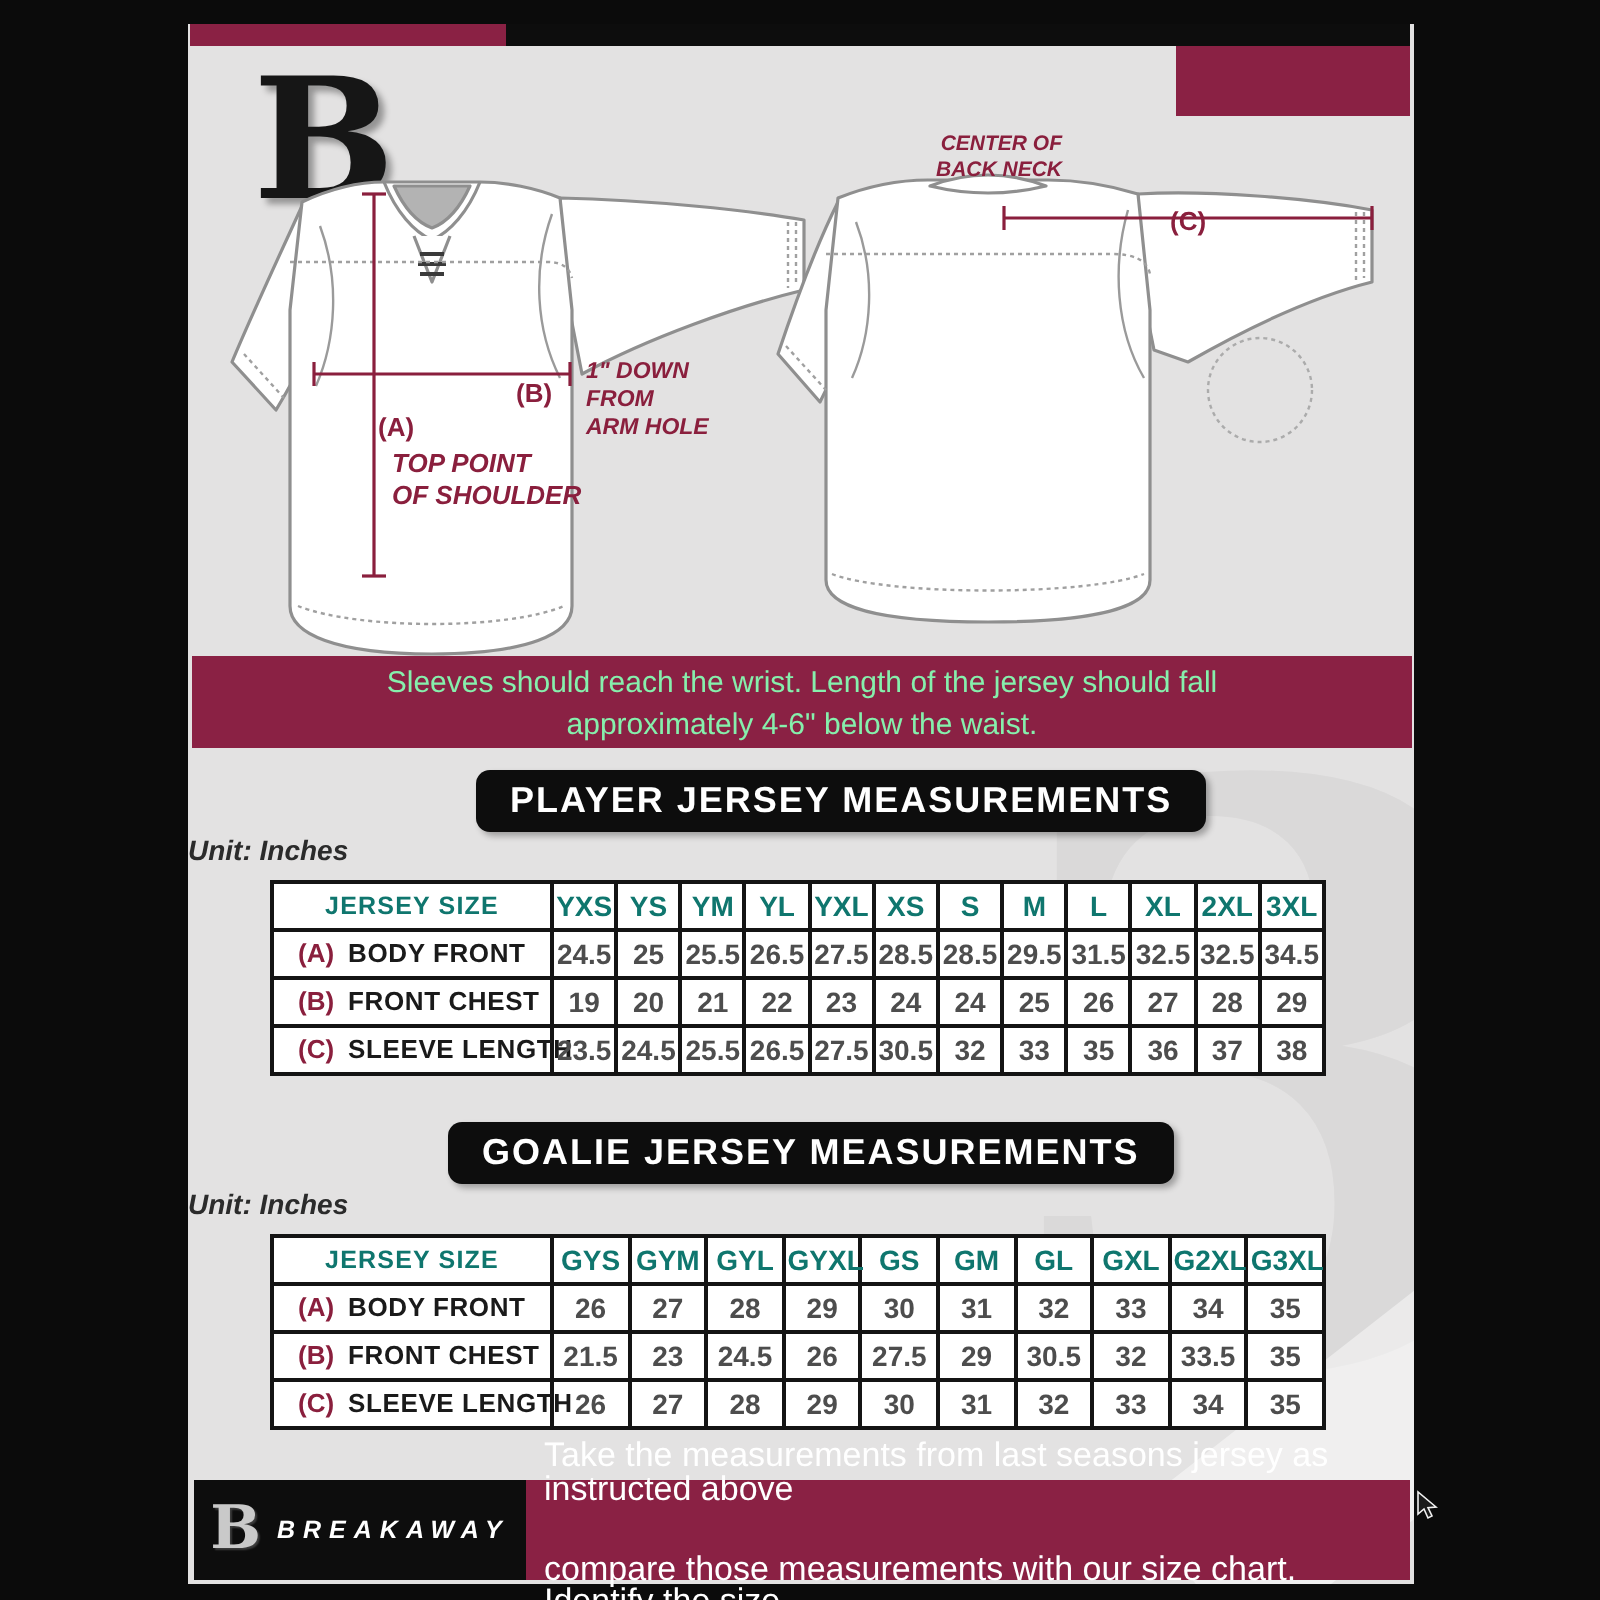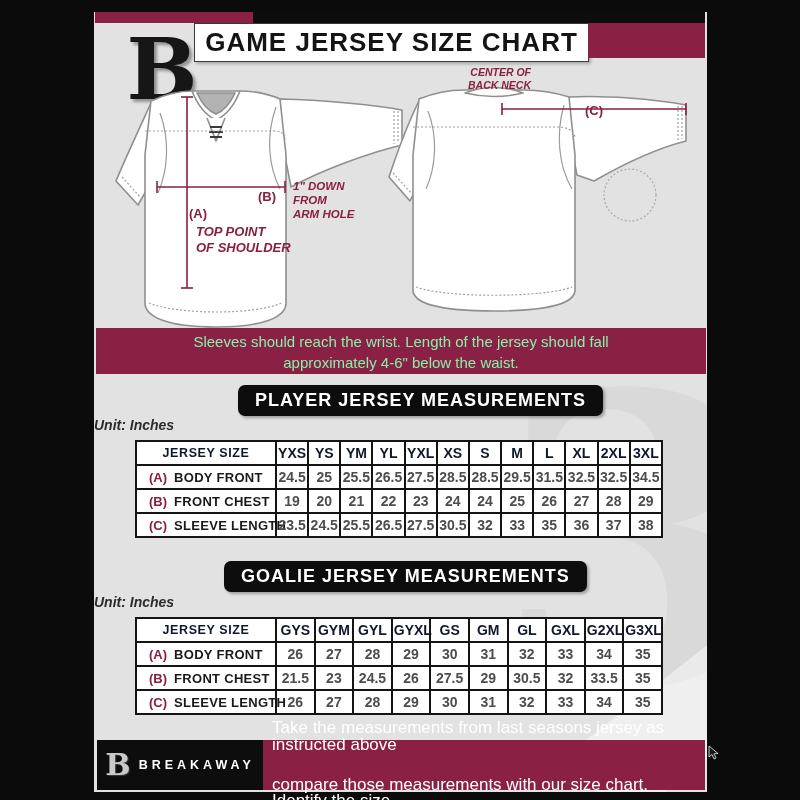--- a/index.html
+++ b/index.html
@@ -52,55 +52,52 @@
   #player-unit{top:417px;}
   #goalie-unit{top:594px;}
 
   
   table.size-table{position:absolute;left:135px;width:528px;border-collapse:collapse;
         table-layout:fixed;background:#ffffff;}
   #player-table{top:440px;}
   #goalie-table{top:617px;}
   .size-table th,.size-table td{border:2px solid #141414;height:22px;padding:0 1px;
         text-align:center;vertical-align:middle;}
-  .size-table th{font-size:14px;font-weight:800;color:#0f172a;margin-left:40px;}
+  .size-table th{font-size:14px;font-weight:800;color:#0f766e;margin-left:40px;}
   .size-table th.label-h{font-size:12.5px;font-weight:600;letter-spacing:0.6px;}
   .size-table td.val{font-size:14px;font-weight:600;color:#4d4d4d;}
   .size-table td.label-cell{text-align:left;padding-left:12px;white-space:nowrap;}
   .size-table .rowkey{color:#8a1f3d;font-weight:800;font-size:13px;margin-right:7px;}
   .size-table .rowlabel{color:#1a1a1a;font-weight:700;font-size:13px;letter-spacing:0.3px;}
 
   
   .footer-black{position:absolute;left:97px;top:740px;width:166px;height:50px;background:#0d0d0d;
         display:flex;align-items:center;justify-content:center;gap:8px;}
   .footer-logo{font-family:"DejaVu Serif",serif;font-weight:bold;font-size:30px;line-height:30px;
         color:#c9c9c9;text-shadow:1px 1px 1px rgba(255,255,255,0.2);}
-  .footer-brand{color:#ffffff;font-weight:800;font-size:12.5px;letter-spacing:4px;}
+  .footer-brand{color:#ffffff;font-weight:800;font-size:12.5px;letter-spacing:4px;font-style:italic;}
   .footer-maroon{position:absolute;left:263px;top:740px;width:442px;height:50px;background:#8a2144;
         color:#ffffff;font-size:17px;line-height:16.4px;padding:1px 9px;box-sizing:border-box;
         display:flex;flex-direction:column;justify-content:center;gap:24px;}
 
   .cursor{position:absolute;left:708px;top:745px;}
 </style>
 </head>
 <body>
 
 <div class="page">
 
   <div class="content-clip">
     <div class="watermark">3</div>
     <div class="swoosh"></div>
   </div>
 
   <div class="topbar-maroon"></div>
   <div class="topbar-black"></div>
   <div class="logo-main">B</div>
-  <div class="title-box">
-    <span class="title-text">GAME JERSEY SIZE CHART</span>
-  </div>
   <div class="title-maroon"></div>
 
   <svg class="diagram-svg" width="613" height="245" viewBox="0 0 613 245">
     <g stroke="#8f8f8f" stroke-width="1.6" fill="#ffffff" stroke-linejoin="round">
       <path d="M 186,14 C 230,15 280,20 308,25 L 308,60 C 275,68 230,84 197,102 L 188,56 Z"></path>
       <path d="M 57,18 C 46,42 32,72 22,96 L 44,120 C 56,100 66,80 73,60 Z"></path>
       <path d="M 57,16 C 72,9 86,6 98,6 L 146,6 C 159,6 174,9 186,14 L 192,70 L 192,218 C 192,232 170,242 122,242 C 74,242 51,232 51,218 L 51,70 Z"></path>
       <path d="M 103,8 C 108,19 114,26 122,29 C 130,26 136,19 141,8 Z" fill="#b3b3b3"></path>
       <path d="M 98,6 C 104,21 113,31 122,35 C 131,31 140,21 146,6" fill="none"></path>
       <path d="M 113,33 L 122,56 L 131,33" fill="#ffffff"></path>

